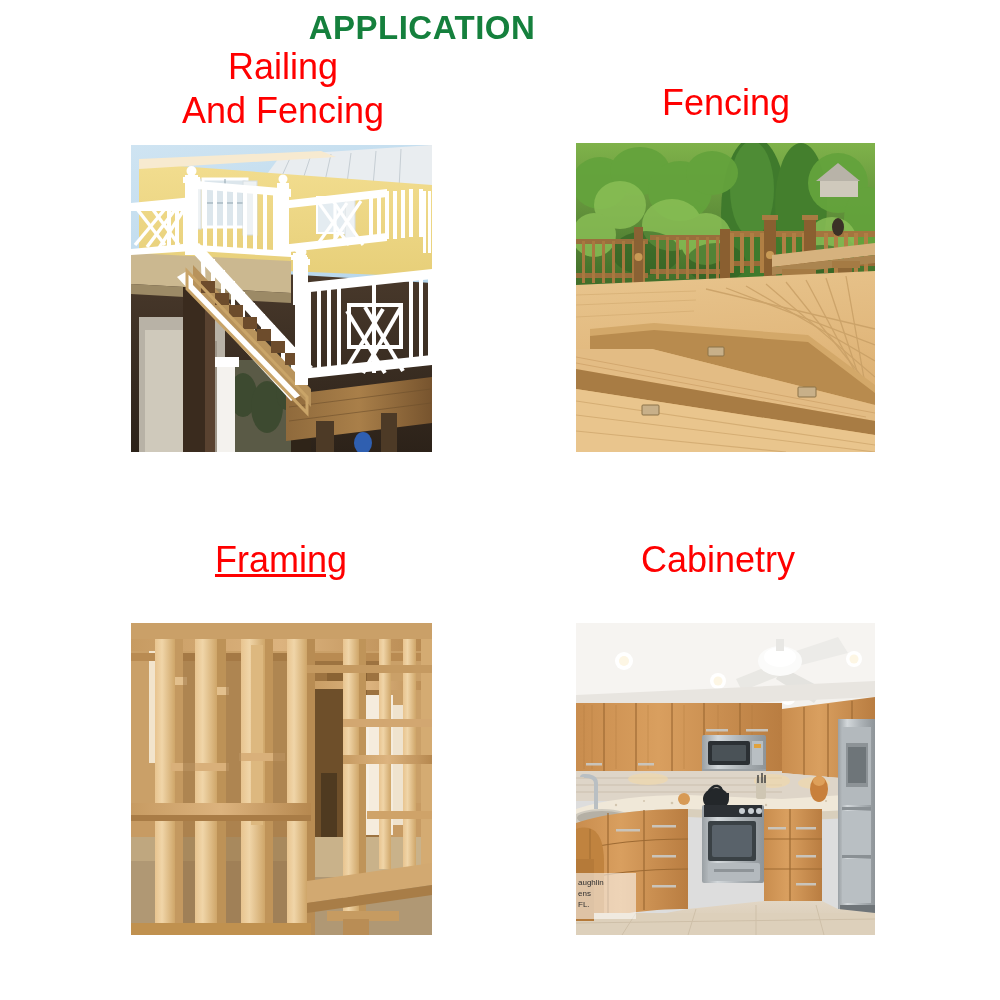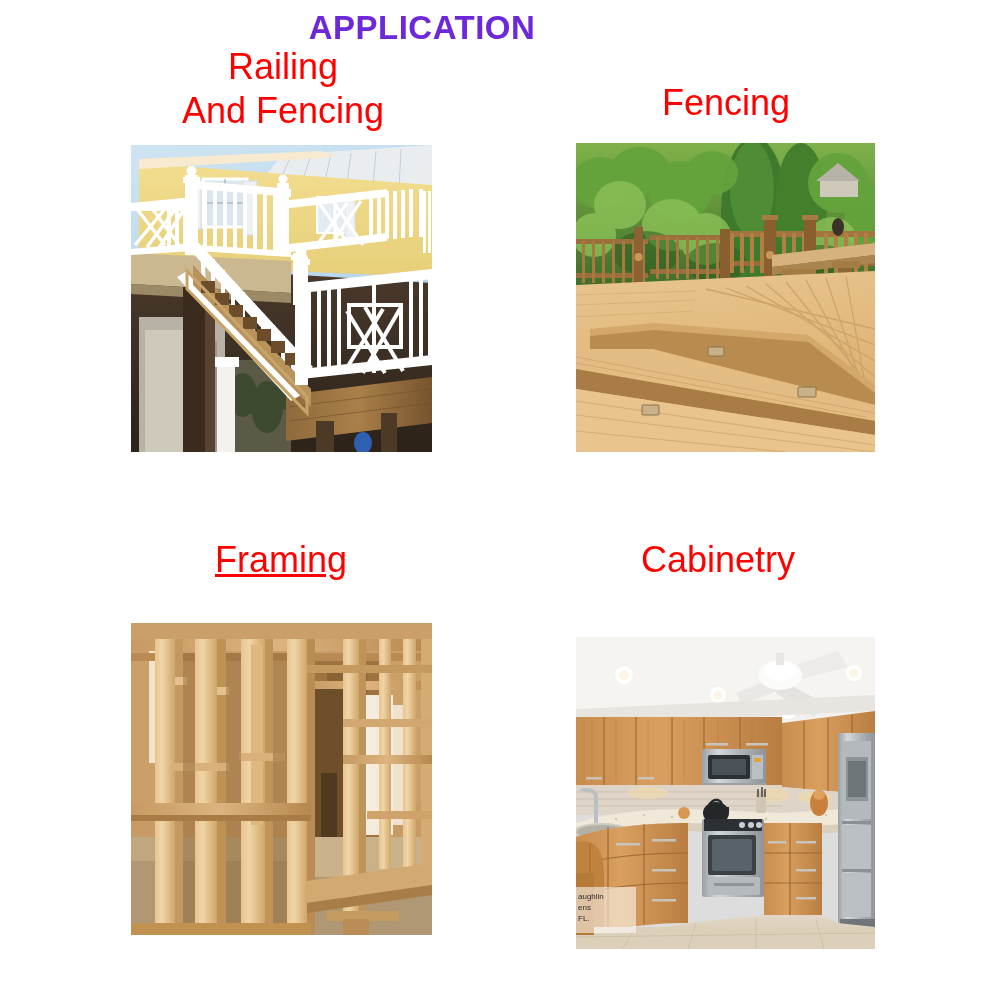--- a/index.html
+++ b/index.html
@@ -27,21 +27,21 @@
 
   
   #slide-title {
     position: absolute;
     left: 0;
     top: 9px;
     width: 844px;
     text-align: center;
     font-size: 33px;
     font-weight: bold;
-    color: #6d28d9;
+    color: #15803d;
     letter-spacing: 0.5px;
     line-height: 38px;
     white-space: nowrap;
   }
 
   
   .caption {
     position: absolute;
     text-align: center;
     color: #ff0000;
@@ -59,21 +59,21 @@
   .photo {
     position: absolute;
     overflow: hidden;
     background: #ddd;
   }
   .photo svg { display: block; width: 100%; height: 100%; }
 
   #photo-railing   { left: 131px; top: 145px; width: 301px; height: 307px; }
   #photo-decking   { left: 576px; top: 143px; width: 299px; height: 309px; }
   #photo-framing   { left: 131px; top: 623px; width: 301px; height: 312px; }
-  #photo-cabinetry { left: 576px; top: 623px; width: 299px; height: 312px; margin-top: 14px; }
+  #photo-cabinetry { left: 576px; top: 623px; width: 299px; height: 312px; }
 
   
   #cabinetry-watermark {
     position: absolute;
     left: 0px;
     top: 250px;
     width: 60px;
     height: 46px;
     background: rgba(255,255,255,0.55);
     color: #2f2f2f;

